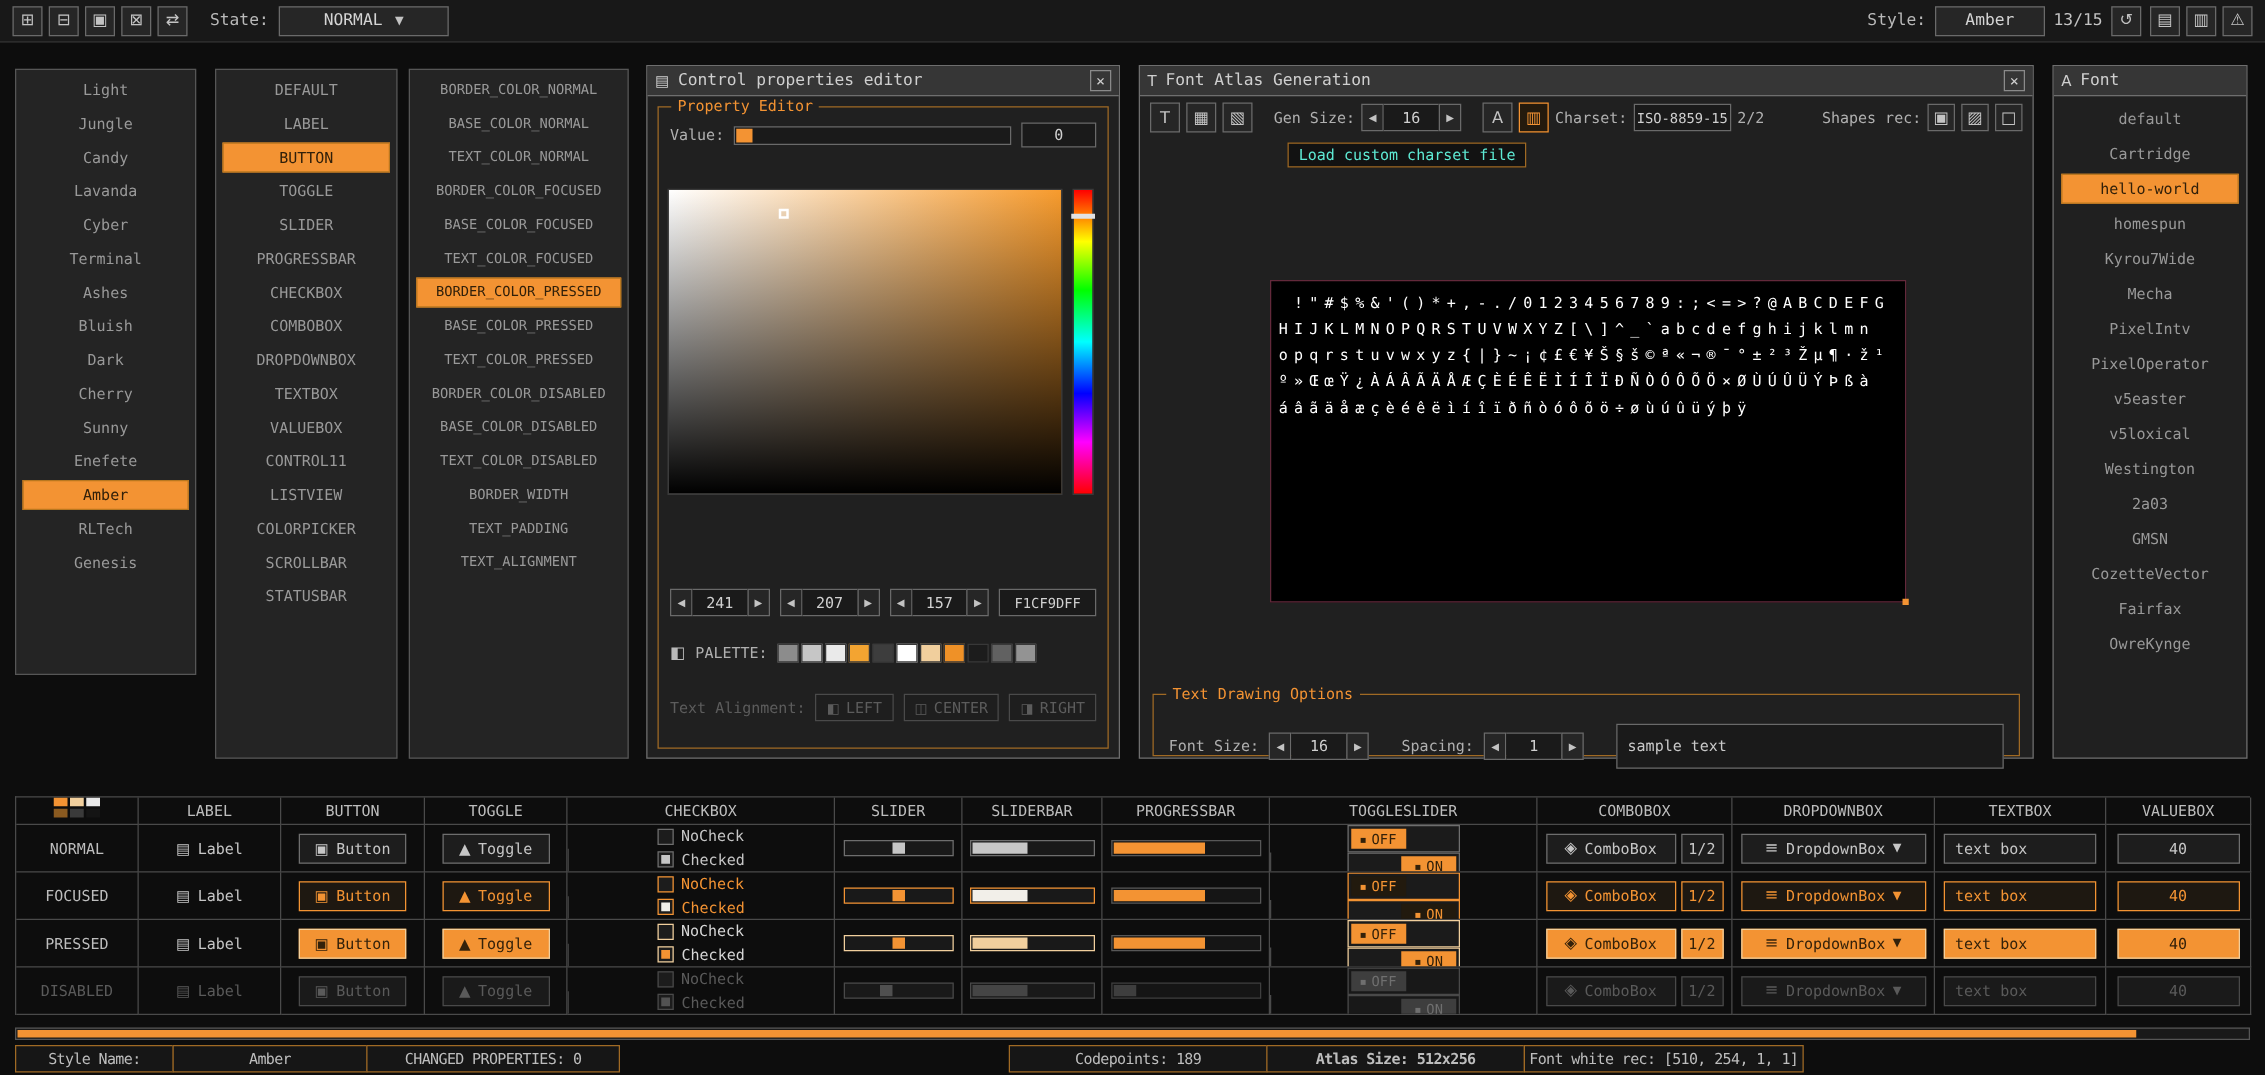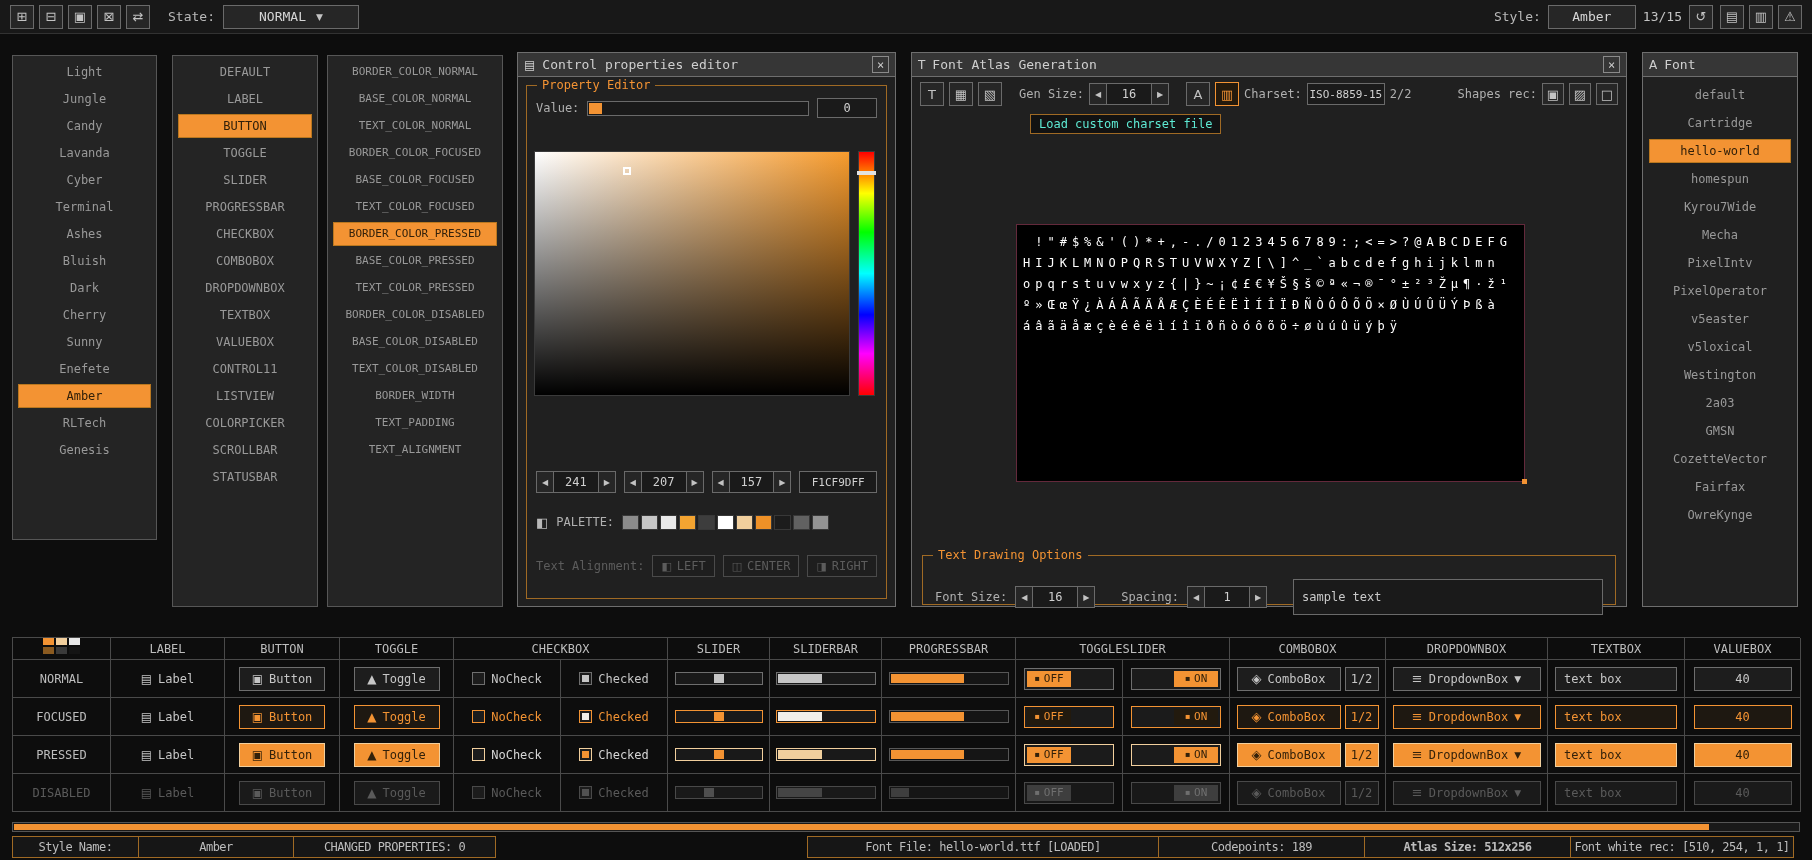--- a/index.html
+++ b/index.html
@@ -120,21 +120,21 @@
   .rowhdr { font-size:12px; color:#bdbdbd; }
   .rowhdr.st-disabled { color:#5a5a5a; }
   .corner { display:grid; grid-template-columns:repeat(3,11px); grid-auto-rows:7px; gap:2px; }
   .mini-swatch { width:11px; height:7px; }
 
   .st-normal   { --bd:#6e6e6e; --txc:#c6c6c6; --bgc:#1d1d1d; --txp:#c6c6c6; --hnd:#c6c6c6; --fil:#c6c6c6; --cbi:#c6c6c6; --knobbg:#f39333; --knobtx:#33210a; }
   .st-focused  { --bd:#f39333; --txc:#f39333; --bgc:#1e1811; --txp:#f39333; --hnd:#f39333; --fil:#f2efe9; --cbi:#efede7; --knobbg:#221a0e; --knobtx:#f39333; }
   .st-pressed  { --bd:#f1cf9d; --txc:#33210a; --bgc:#f39333; --txp:#d6d6d6; --hnd:#f39333; --fil:#f1cf9d; --cbi:#f39333; --knobbg:#f39333; --knobtx:#33210a; }
   .st-disabled { --bd:#494949; --txc:#5a5a5a; --bgc:#1a1a1a; --txp:#5a5a5a; --hnd:#4f4f4f; --fil:#454545; --cbi:#525252; --knobbg:#3e3e3e; --knobtx:#6f6f6f; }
 
-  .split { display:flex; width:100%; height:100%; }
+  .split { display:flex; width:100%; height:100%;flex-direction:column; }
   .half { flex:1; display:flex; align-items:center; justify-content:center; }
   .half + .half { border-left:1px solid var(--line); }
 
   .ctl-text { font-size:12px; }
   .pv-lbl { display:flex; align-items:center; gap:6px; color:#c6c6c6; }
   .st-disabled .pv-lbl { color:#5a5a5a; }
   .pv-lbl .ico { font-size:12px; }
   .pv-box { border:1px solid var(--bd); background:var(--bgc); color:var(--txc); }
   .pv-btn { min-width:86px; height:24px; display:flex; align-items:center; justify-content:center; gap:6px; cursor:pointer; }
   .pv-btn .ico { font-size:12px; }
@@ -899,17 +899,16 @@
     </div>
   </div>
 
 <div id="hscroll">
   <div id="hscroll-handle"></div>
 </div>
 <div id="statusbar">
     <div class="sb-seg sb-seg-0">Style Name:</div>
     <div class="sb-seg sb-seg-1">Amber</div>
     <div class="sb-seg sb-seg-2">CHANGED PROPERTIES: 0</div>
-    <div class="sb-seg sb-seg-3">Font File: hello-world.ttf [LOADED]</div>
     <div class="sb-seg sb-seg-4">Codepoints: 189</div>
     <div class="sb-seg sb-seg-5">Atlas Size: 512x256</div>
     <div class="sb-seg sb-seg-6">Font white rec: [510, 254, 1, 1]</div>
   </div>
 
 </body></html>

